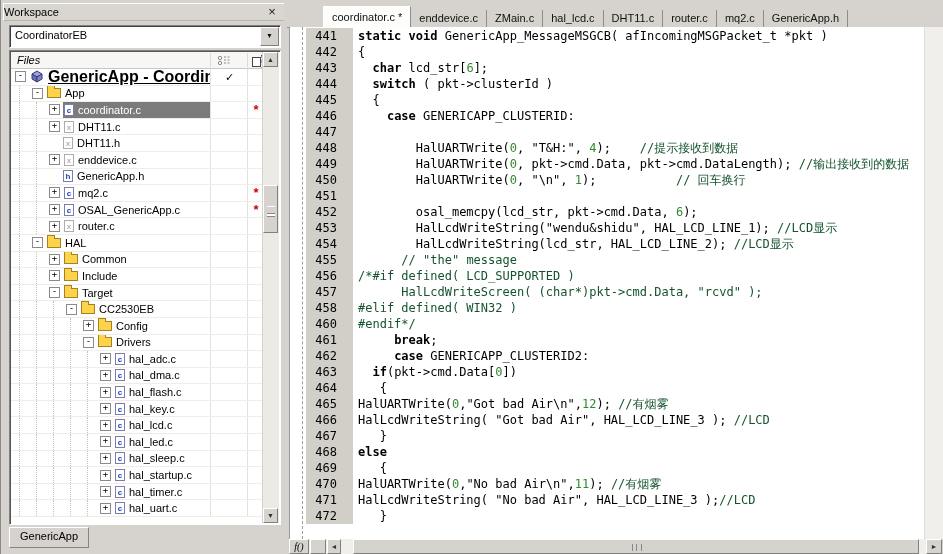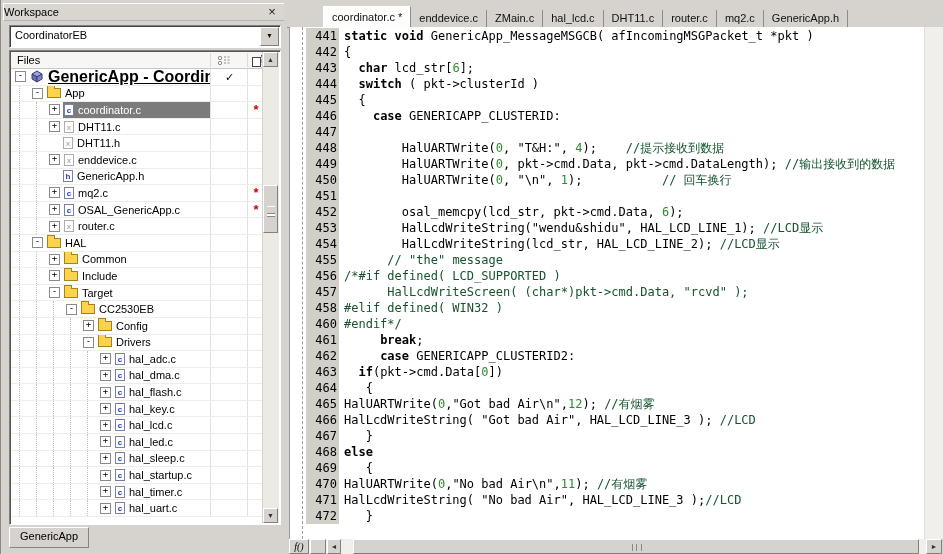--- a/index.html
+++ b/index.html
@@ -15,21 +15,21 @@
             line-height:14px;font-size:13px;color:#222;cursor:default;}
   .combo{position:absolute;left:7px;top:25px;width:270px;height:21px;background:#fff;
          border:1px solid #808080;border-right-color:#fff;border-bottom-color:#fff;box-shadow:inset 1px 1px 0 #404040;}
   .combo .val{position:absolute;left:5px;top:3px;}
   .combo .btn{position:absolute;right:1px;top:1px;width:17px;height:17px;background:#d6d3ce;
               border:1px solid #808080;border-top-color:#fff;border-left-color:#fff;
               text-align:center;line-height:16px;font-size:7px;color:#111;}
   .files{position:absolute;left:7px;top:50px;width:270px;height:473px;background:#fff;
          border:1px solid #808080;border-right-color:#fff;border-bottom-color:#fff;box-shadow:inset 1px 1px 0 #555;}
   .fhead{position:absolute;left:1px;top:1px;width:252px;height:17px;background:#f7f6f4;
-         border-bottom:1px solid #c9c7c2;line-height:16px;padding-left:6px;box-sizing:border-box;}
+         border-bottom:1px solid #c9c7c2;line-height:16px;padding-left:6px;box-sizing:border-box;font-style:italic;}
   .colline{position:absolute;top:1px;bottom:1px;width:0;border-left:1px solid #dddbd6;}
   .hicon{position:absolute;top:2px;}
   .treewrap{position:absolute;left:1px;top:18px;width:252px;bottom:1px;overflow:hidden;}
   .trow{position:relative;height:16.6px;border-bottom:1px solid #efede9;box-sizing:border-box;}
   .trow .main{position:absolute;left:0;top:0;width:199px;height:100%;display:flex;align-items:center;overflow:hidden;}
   .sp{width:18px;height:100%;flex:0 0 18px;box-sizing:border-box;border-left:1px dotted #c2c0ba;margin-left:8px;margin-right:-9px;}
   .exp{flex:0 0 9px;width:9px;height:9px;border:1px solid #8a8a8a;background:#fff;line-height:7px;
        text-align:center;font-size:9px;font-family:"DejaVu Sans Mono",monospace;margin-left:4px;margin-right:3px;box-sizing:content-box;}
   .noexp{flex:0 0 13px;width:13px;margin-left:4px;}
   .hl{display:flex;align-items:center;flex:1;height:100%;padding-left:1px;}
@@ -67,21 +67,21 @@
           display:flex;align-items:flex-end;background:#d6d3ce;padding-left:36px;}
   .tab{height:17px;line-height:16px;padding:0 8px;background:#d6d3ce;border-right:1px solid #8c8c8c;color:#111;white-space:nowrap;}
   .tab.act{height:21px;line-height:20px;background:#fdfdfb;border:1px solid #8c8c8c;border-bottom:none;margin-bottom:-1px;
            border-top-color:#fff;border-left-color:#fff;}
   .codewrap{position:absolute;left:2px;top:27px;width:635px;height:512px;background:#fff;overflow:hidden;
             border-left:1px solid #9a9a9a;box-sizing:border-box;}
   .gutter{position:absolute;left:0;top:0;bottom:0;width:12px;border-right:1px dashed #9c9c9c;background:#fff;}
   .code{position:absolute;left:0;top:1px;right:0;font-family:"DejaVu Sans Mono","Liberation Mono",monospace;
         font-size:12px;}
   .cl{height:16px;line-height:16px;white-space:pre;}
-  .cl .num{display:inline-block;width:31px;text-align:right;background:#d2cfc8;margin-left:16px;padding-right:2px;}
+  .cl .num{display:inline-block;width:31px;text-align:right;background:#d2cfc8;margin-left:16px;padding-right:16px;}
   .cl .src{margin-left:5px;}
   .tk{font-weight:bold;color:#000;}
   .tn{color:#2e8b2e;}
   .tc{color:#14532d;}
   .tp{color:#000;}
   .rightstrip{position:absolute;left:637px;top:27px;width:18px;height:512px;background:#f1efec;border-left:1px solid #e0deda;}
   
   .hsb{position:absolute;left:2px;top:539px;width:653px;height:15px;background:#f1efec;}
   .hbtn{position:absolute;top:0;height:15px;background:#d6d3ce;border:1px solid #808080;
         border-top-color:#fff;border-left-color:#fff;box-sizing:border-box;text-align:center;}

